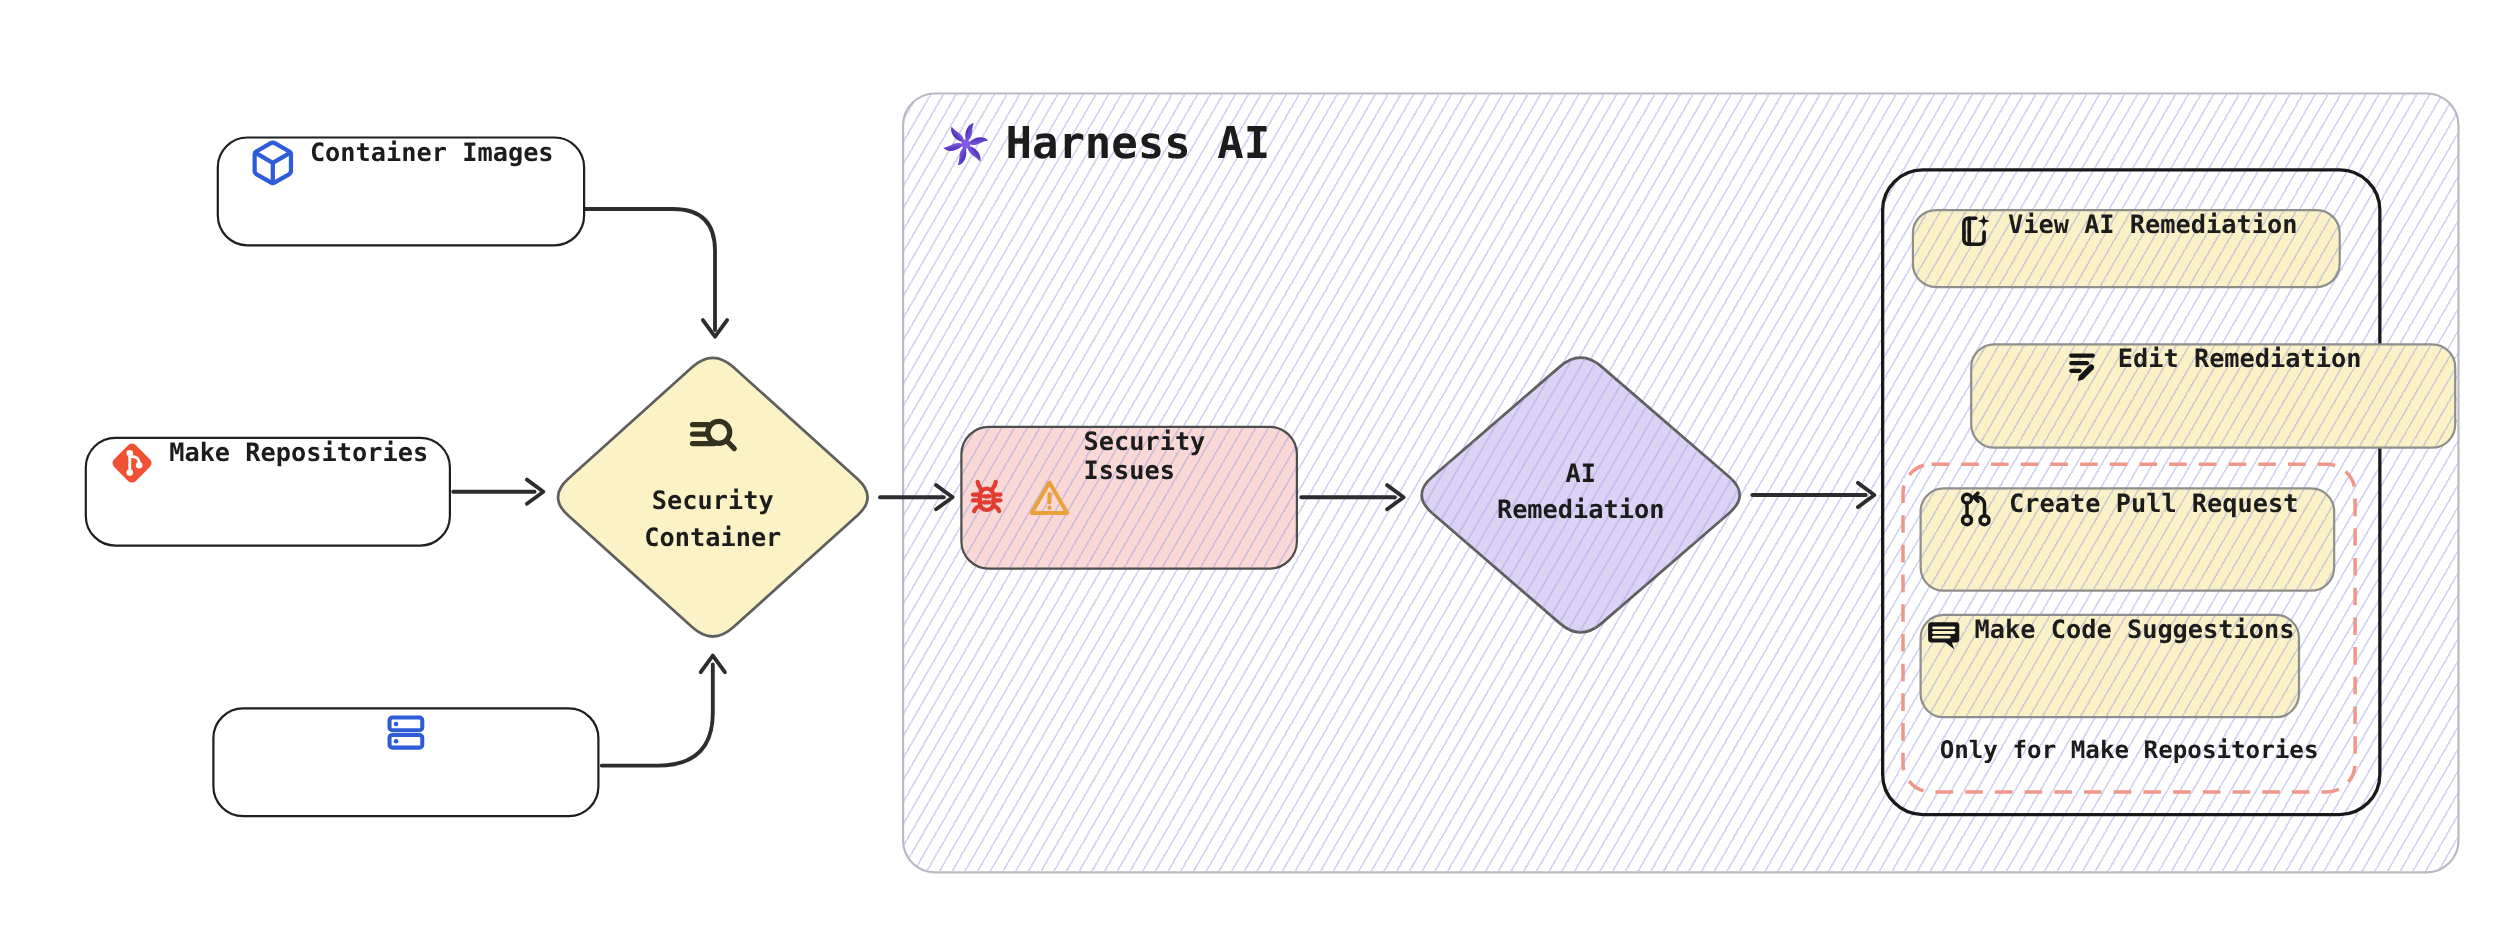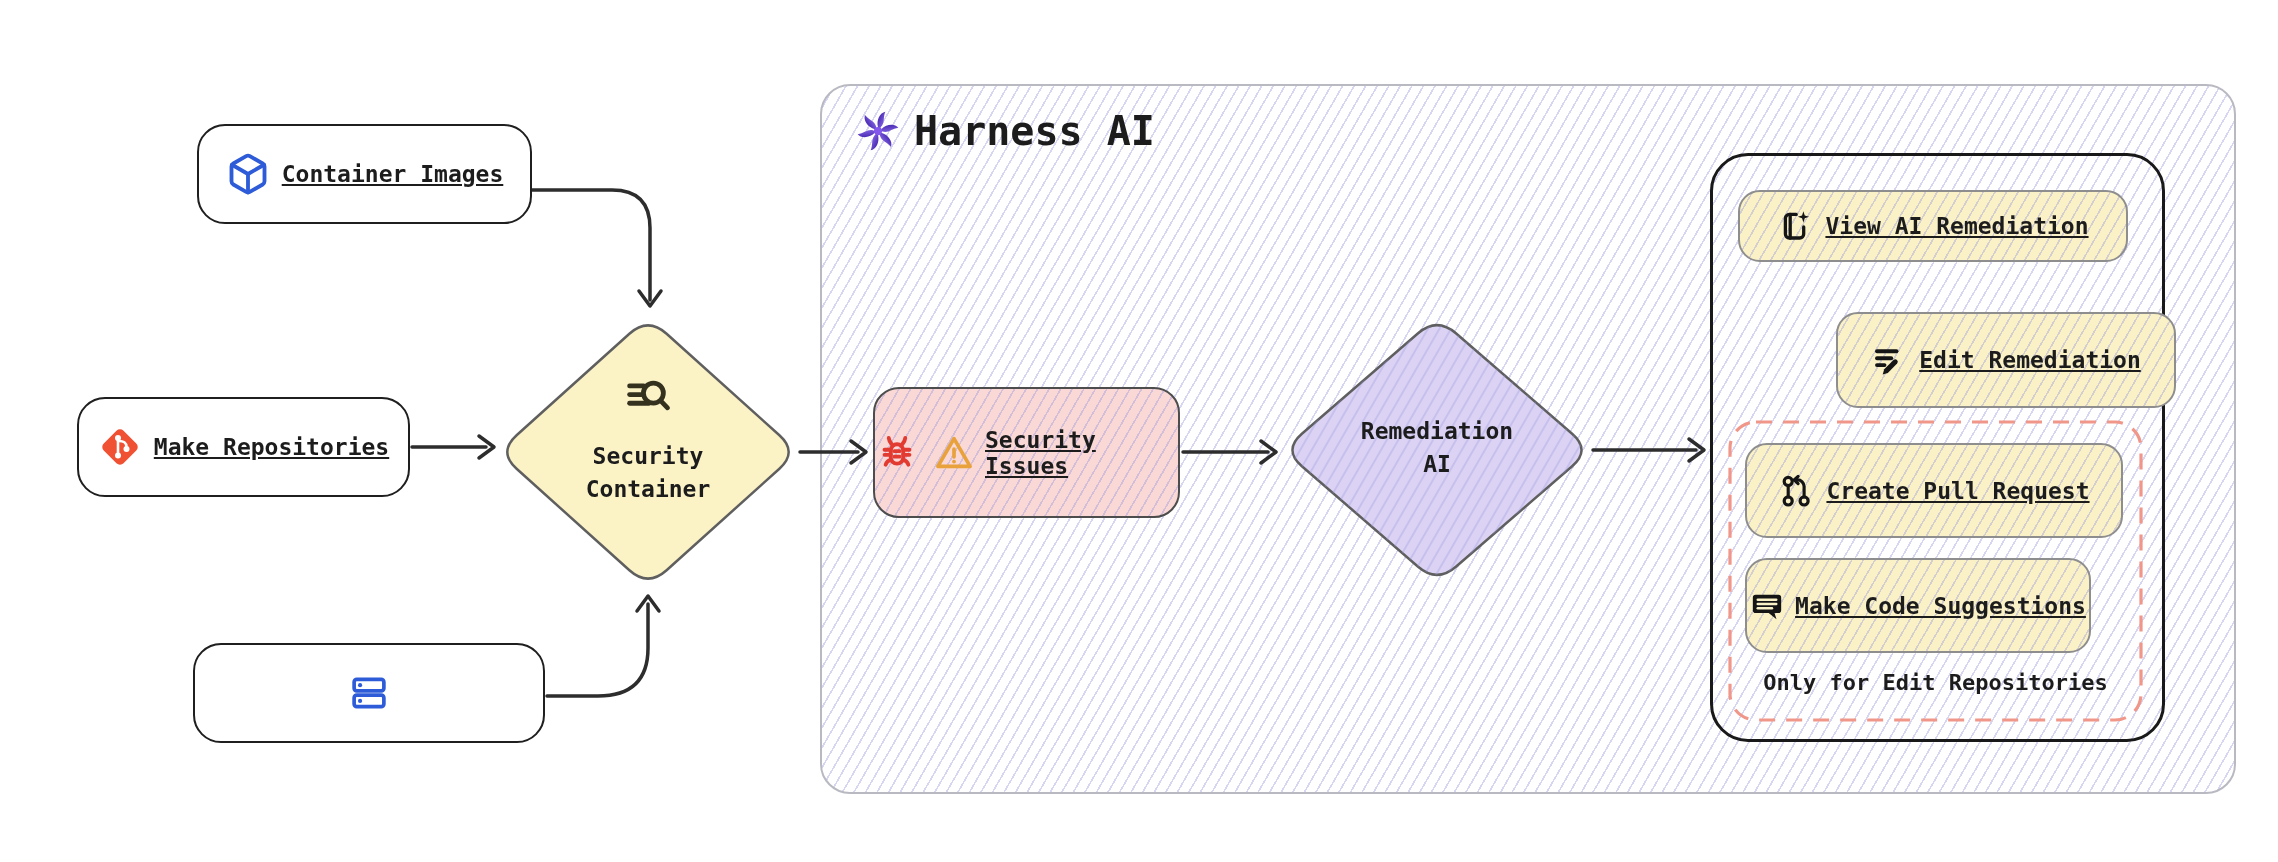--- a/index.html
+++ b/index.html
@@ -21,23 +21,22 @@
     background-color:#ffffff;
     border:2px solid #b9b9c2;border-radius:30px;
     z-index:1;
   }
   .harness-header{
     left:856px;top:108px;display:flex;align-items:center;gap:14px;
     font-size:40px;font-weight:700;z-index:6;
   }
   
   .node{
-    display:flex;align-items:center;justify-content:center;gap:12px;
+    display:flex;justify-content:center;gap:12px;
     z-index:6;
-    text-decoration:underline;
   }
   .src-node{
     background:#ffffff;border:2.5px solid #1f1f1f;border-radius:28px;
     font-size:23px;font-weight:600;
   }
   .issues-node{
     flex-direction:row;gap:10px;
     background-color:#f9d8d5;border:2.5px solid #4d4d4d;border-radius:26px;
   }
   .issues-node .icons-row{display:flex;align-items:center;gap:14px;}
@@ -199,38 +198,38 @@
     <svg class="icon" width="42" height="42" viewBox="0 0 24 24" fill="none" stroke="#e9a23b" stroke-width="2.1" stroke-linecap="round" stroke-linejoin="round">
       <path d="M12 3.8 L21.2 19.6 H2.8 Z"></path>
       <line x1="12" y1="9.8" x2="12" y2="14.2"></line>
       <circle cx="12" cy="16.9" r="1.1" fill="#e9a23b" stroke="none"></circle>
     </svg>
   </div>
   <span class="lbl">Security Issues</span>
 </div>
 
 <div class="abs dlabel" style="left:1307px;top:415px;width:260px;">
+  <div>AI</div>
   <div>Remediation</div>
-  <div>AI</div>
 </div>
 
 <div class="abs black-panel"></div>
 
 <div class="abs node btn hatched" style="left:1738px;top:190px;width:390px;height:72px;">
   <svg class="icon" width="36" height="36" viewBox="0 0 24 24">
     <g fill="none" stroke="#151515" stroke-width="2.2" stroke-linecap="round" stroke-linejoin="round">
       <path d="M12.8 4.3 H8.2 A2.6 2.6 0 0 0 5.6 6.9 V17.4 A2.6 2.6 0 0 0 8.2 20 H15.2 A2.6 2.6 0 0 0 17.8 17.4 V12.6"></path>
       <path d="M8.8 4.3 V20"></path>
     </g>
     <path fill="#151515" d="M17.6 2.2 L18.5 5 L21.3 5.9 L18.5 6.8 L17.6 9.6 L16.7 6.8 L13.9 5.9 L16.7 5 Z"></path>
   </svg>
   <span>View AI Remediation</span>
 </div>
 
-<div class="abs node btn hatched" style="left:1836px;top:312px;width:340px;height:96px;">
+<div class="abs node btn hatched" style="left:1791px;top:312px;width:442px;height:96px;">
   <svg class="icon" width="36" height="36" viewBox="0 0 24 24">
     <g fill="none" stroke="#151515" stroke-width="2.6" stroke-linecap="round">
       <line x1="4" y1="6.2" x2="17" y2="6.2"></line>
       <line x1="4" y1="10.8" x2="13.5" y2="10.8"></line>
       <line x1="4" y1="15.4" x2="9" y2="15.4"></line>
     </g>
     <path fill="#151515" d="M11.2 20.6 l-3.4 1 1-3.4 6.2-6.2 a1.7 1.7 0 0 1 2.4 2.4 Z"></path>
   </svg>
   <span>Edit Remediation</span>
 </div>
@@ -258,13 +257,13 @@
     <path fill="#151515" d="M2 6 a2 2 0 0 1 2 -2 h16 a2 2 0 0 1 2 2 v9 a2 2 0 0 1 -2 2 h-2.7 l1.4 4.4 -5.5 -4.4 H4 a2 2 0 0 1 -2 -2 Z"></path>
     <g stroke="#faf1c6" stroke-width="1.8" stroke-linecap="round">
       <line x1="5.5" y1="7.6" x2="18.5" y2="7.6"></line>
       <line x1="5.5" y1="10.6" x2="18.5" y2="10.6"></line>
       <line x1="5.5" y1="13.6" x2="15.5" y2="13.6"></line>
     </g>
   </svg>
   <span>Make Code Suggestions</span>
 </div>
 
-<div class="abs group-note">Only for Edit Repositories</div>
+<div class="abs group-note">Only for Make Repositories</div>
 
 </body></html>

